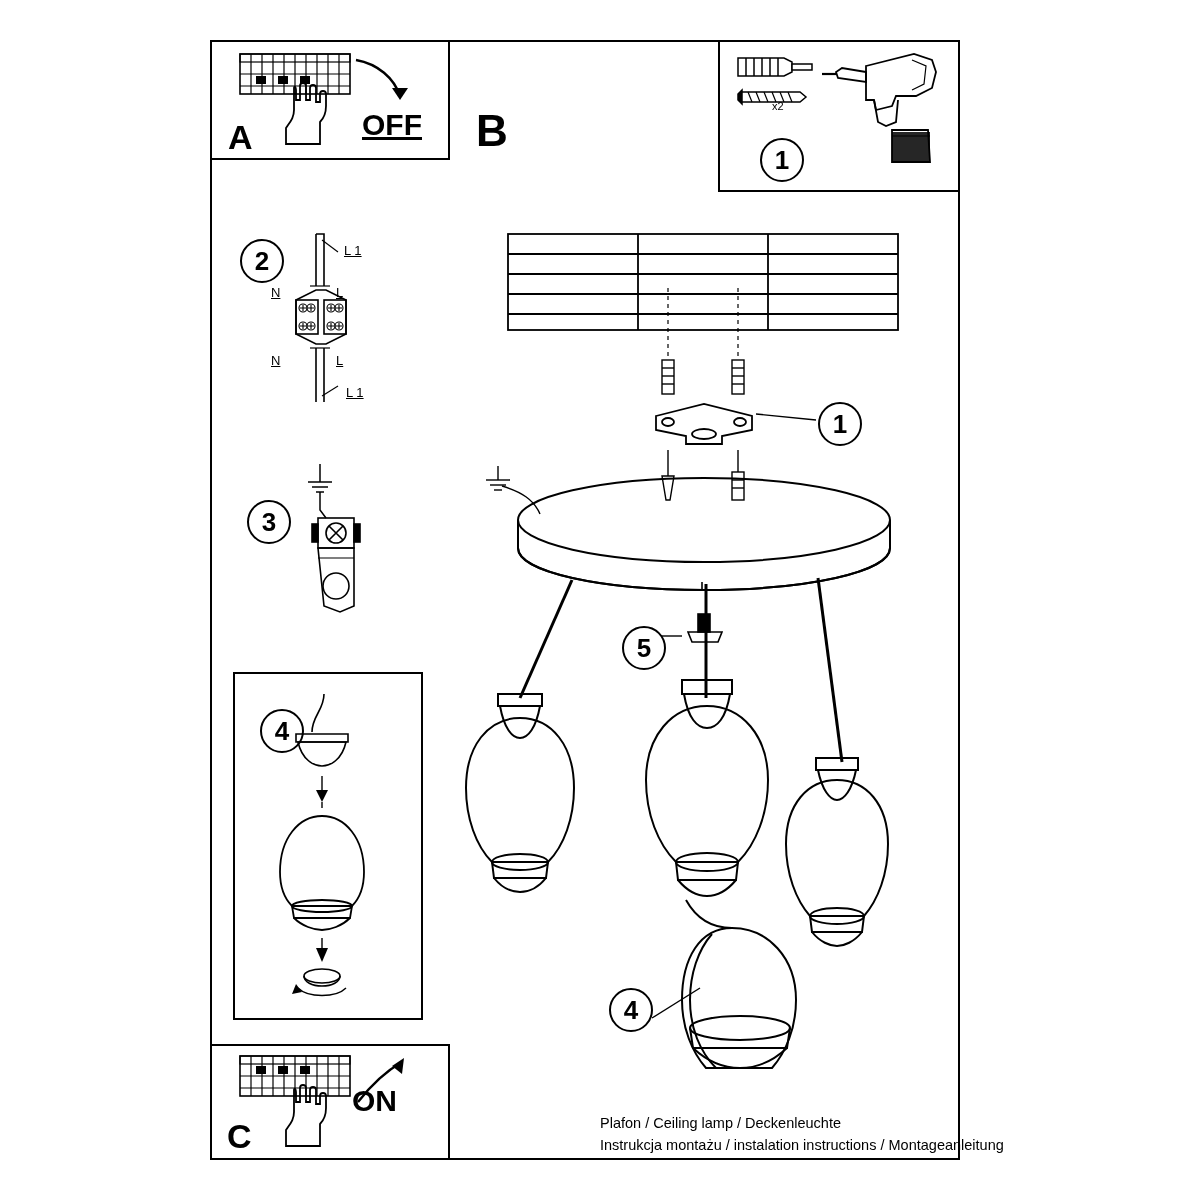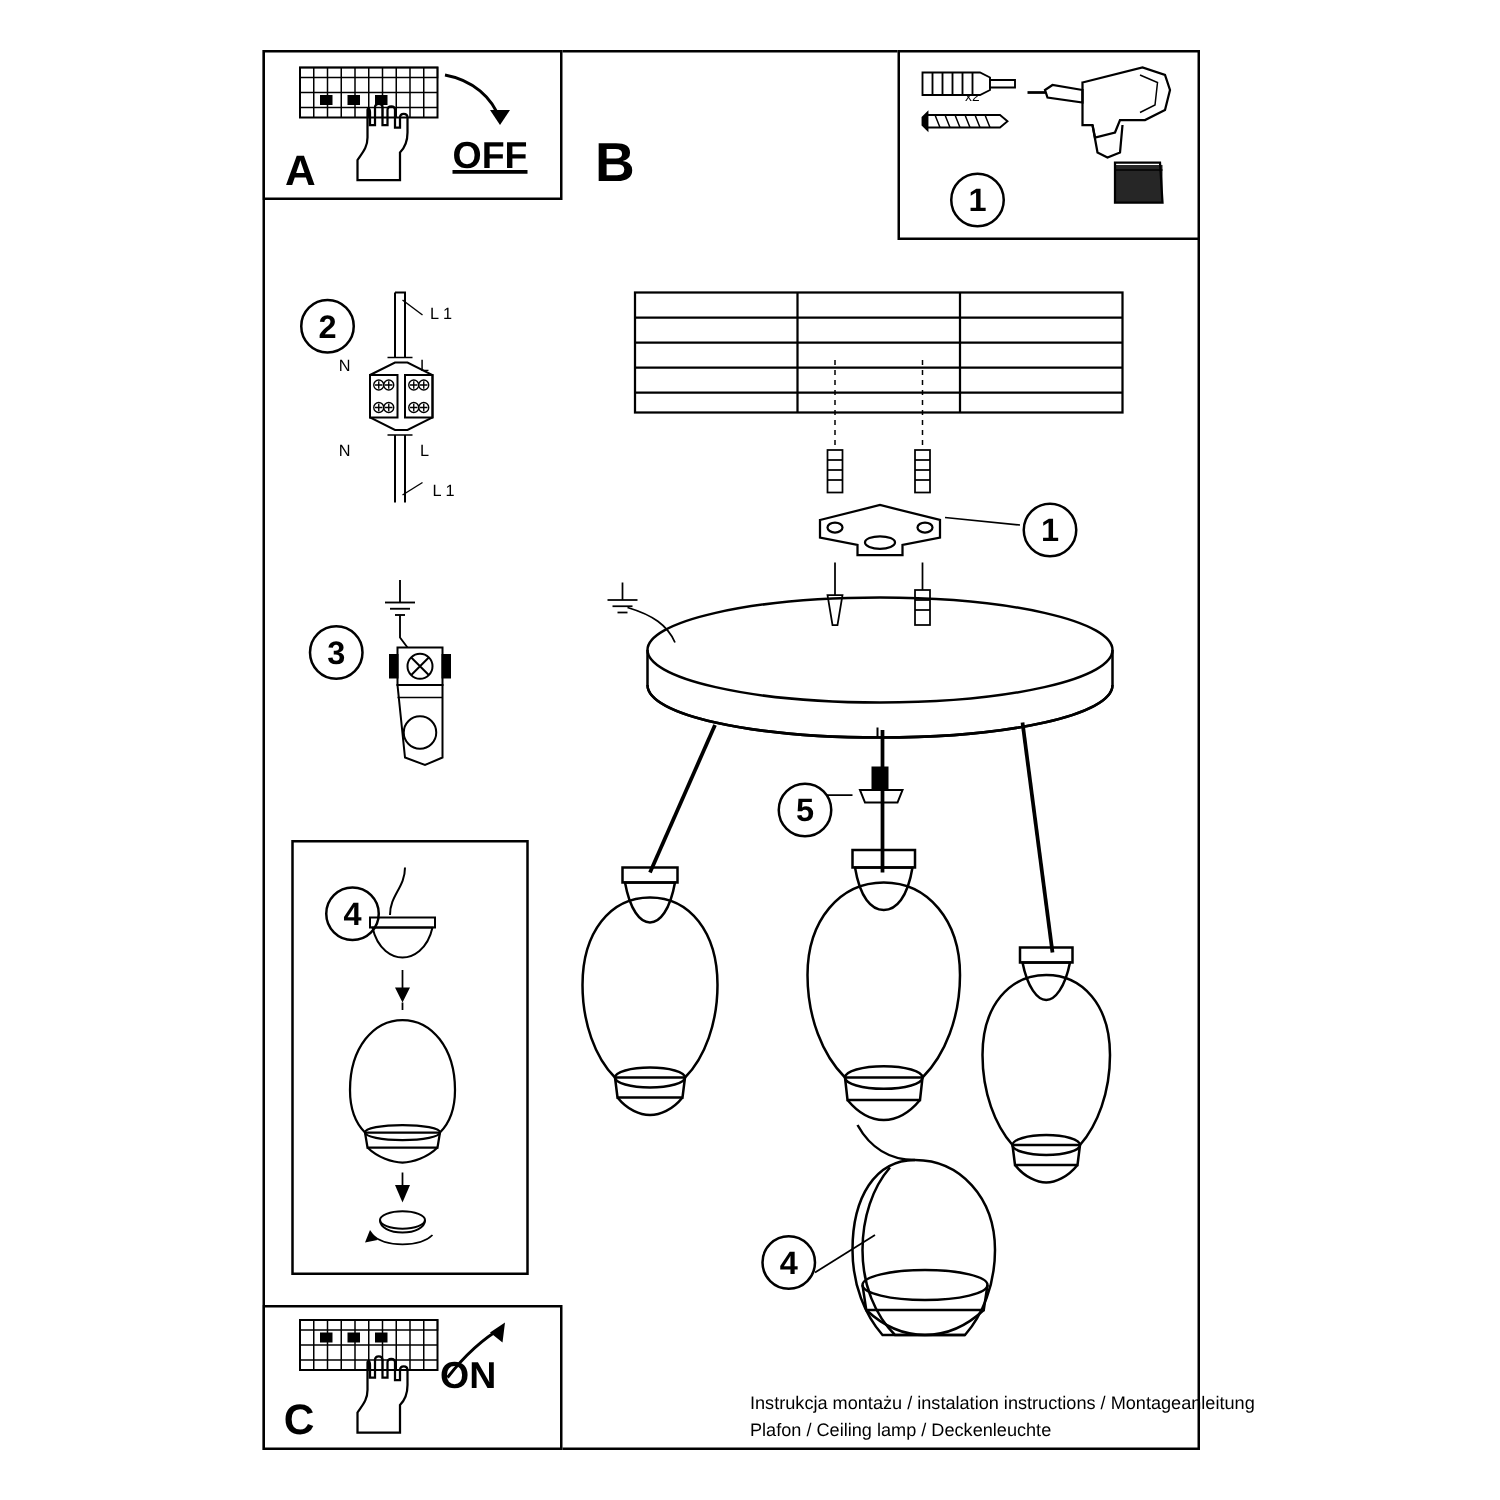--- a/index.html
+++ b/index.html
@@ -38,25 +38,27 @@
   .word {
     position: absolute;
     font-size: 30px;
     font-weight: 700;
     color: #000;
   }
   .smalltxt {
     position: absolute;
     font-size: 13px;
     color: #000;
+    text-decoration: underline;
   }
   .tinytxt {
     position: absolute;
     font-size: 11px;
     color: #000;
+    margin-top: 28px;
   }
   .footer {
     position: absolute;
     left: 600px;
     top: 1112px;
     font-size: 14.5px;
     line-height: 1.55;
     color: #000;
   }
   .circnum {
@@ -410,17 +412,17 @@
     </g>
 
     <path class="ln" stroke-width="1.4" d="M240 760 L192 790"></path>
   </svg>
 
   <div class="circnum" style="left:818px; top:402px;">1</div>
   <div class="circnum" style="left:622px; top:626px;">5</div>
   <div class="circnum" style="left:609px; top:988px;">4</div>
 
   <div class="footer">
+    <div>Plafon / Ceiling lamp / Deckenleuchte</div>
     <div>Instrukcja montażu / instalation instructions / Montageanleitung</div>
-    <div>Plafon / Ceiling lamp / Deckenleuchte</div>
   </div>
 
 </div>
 
 </body></html>

